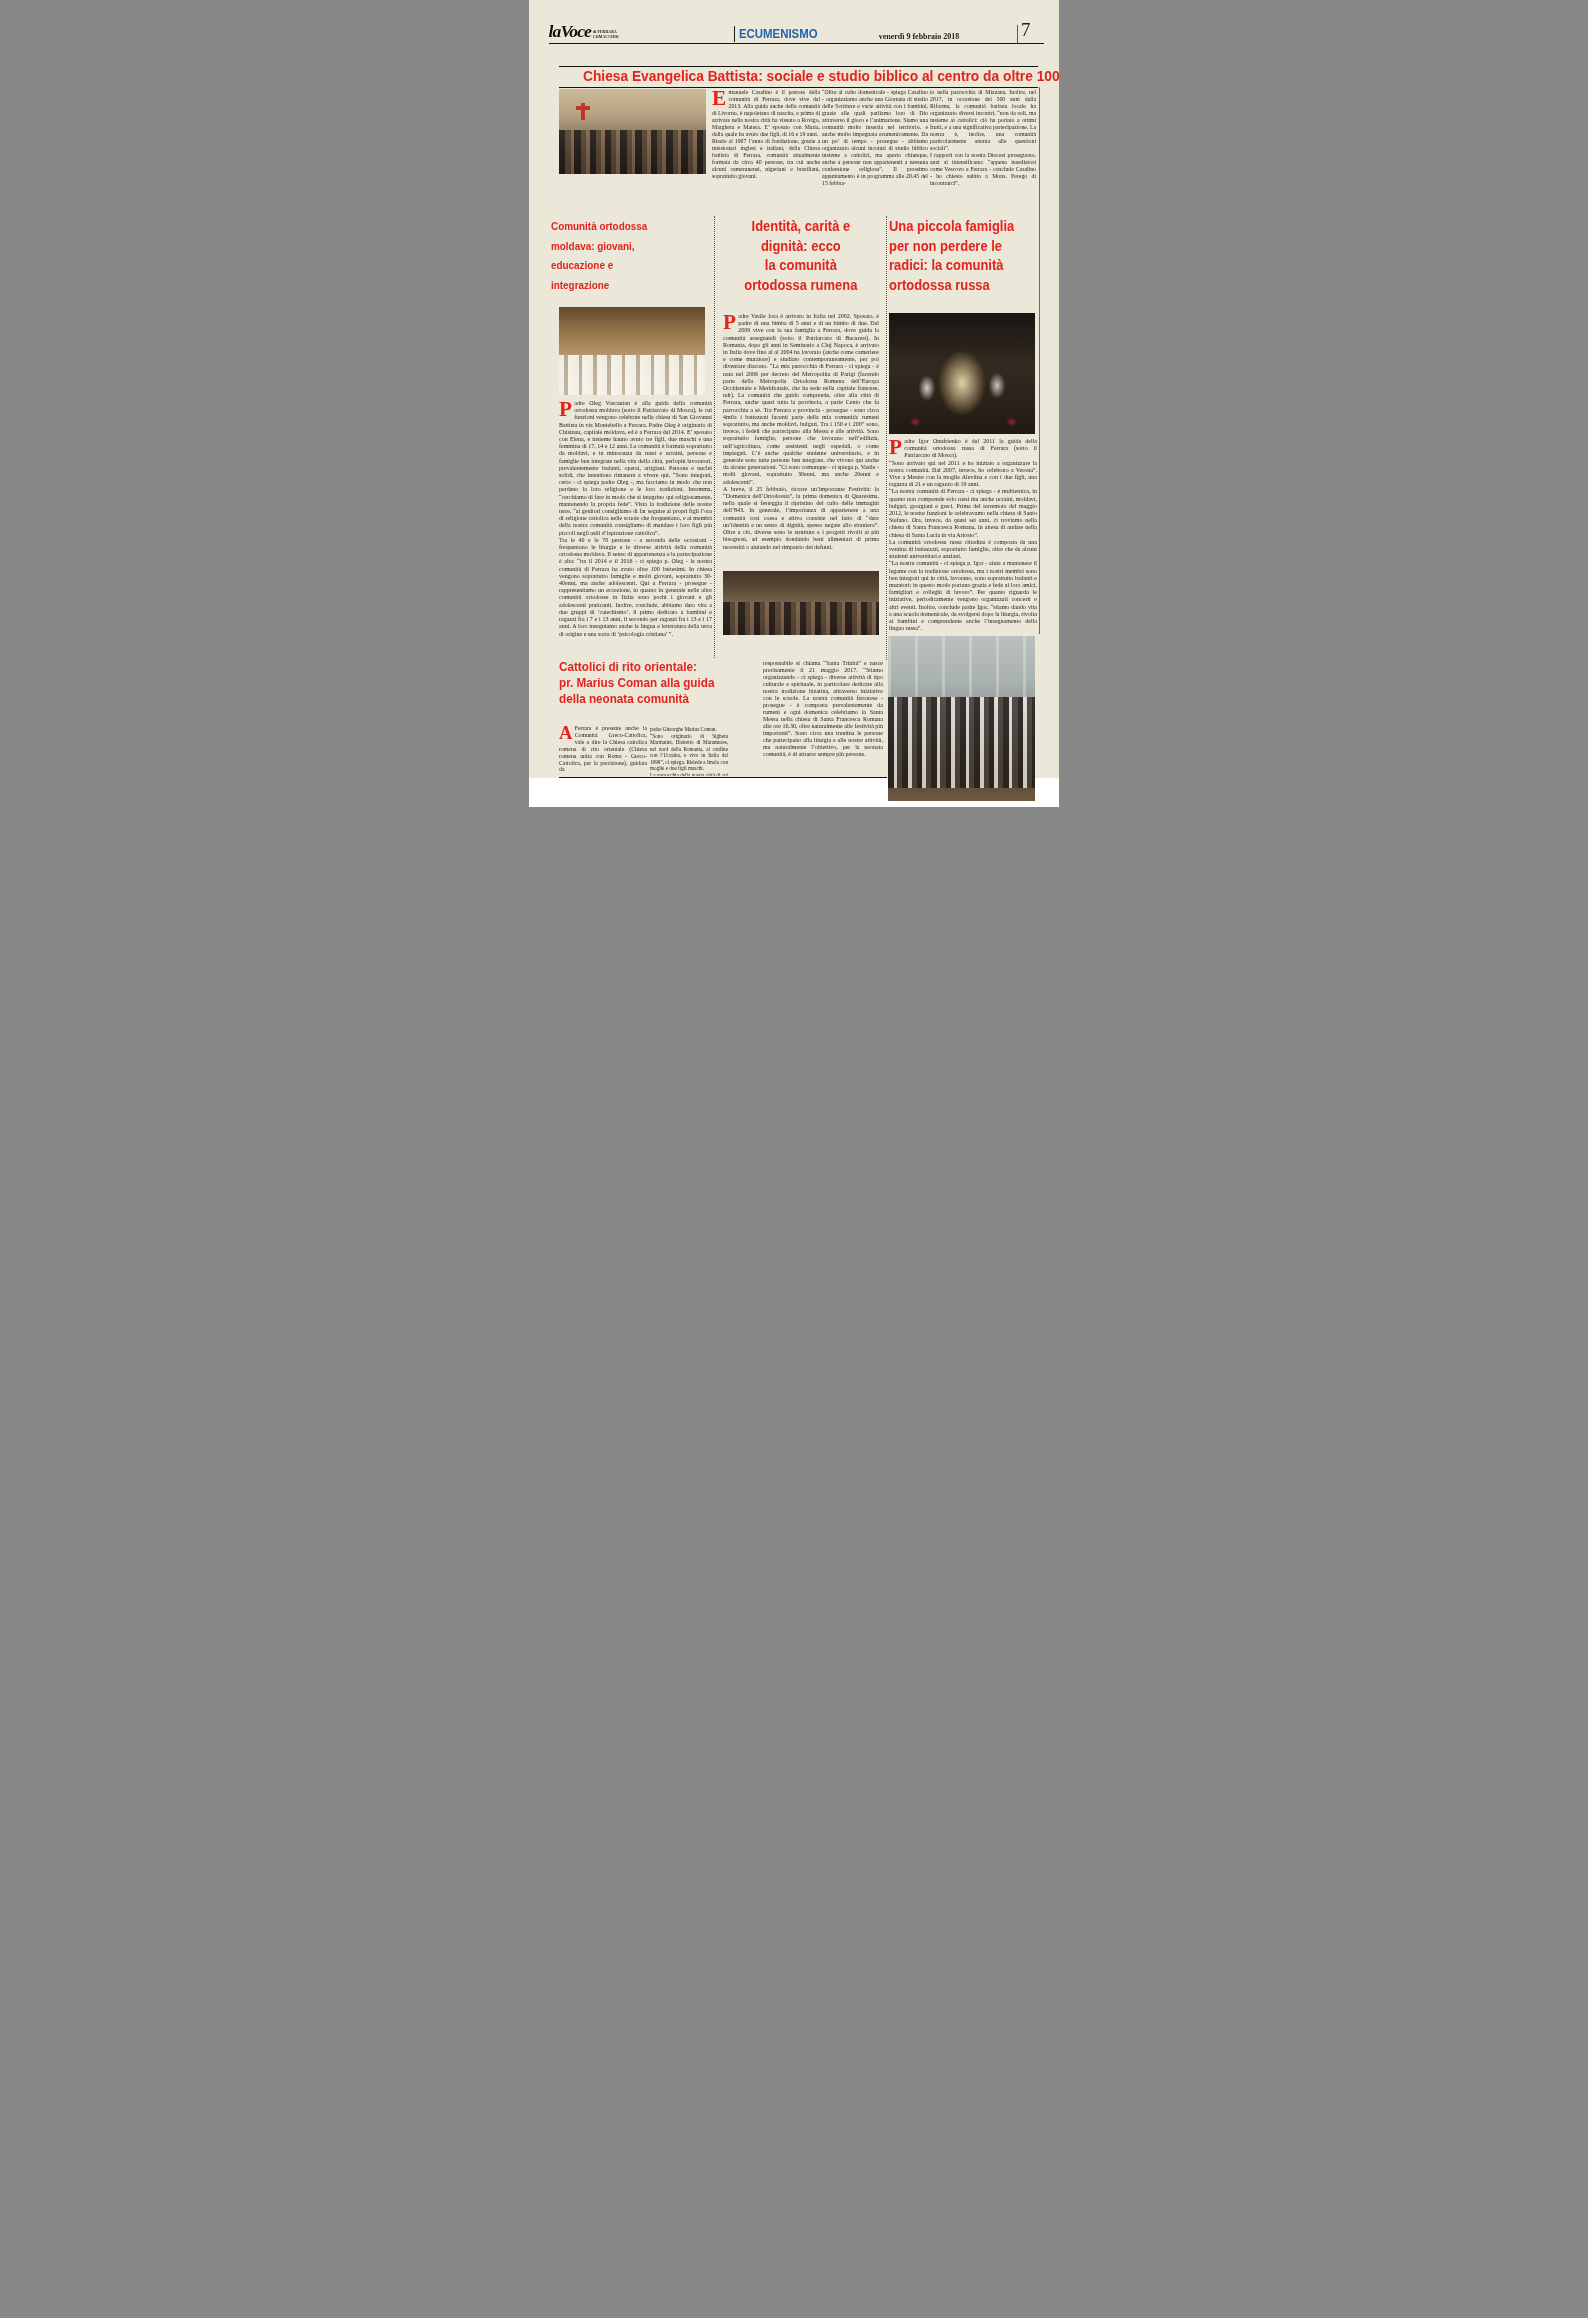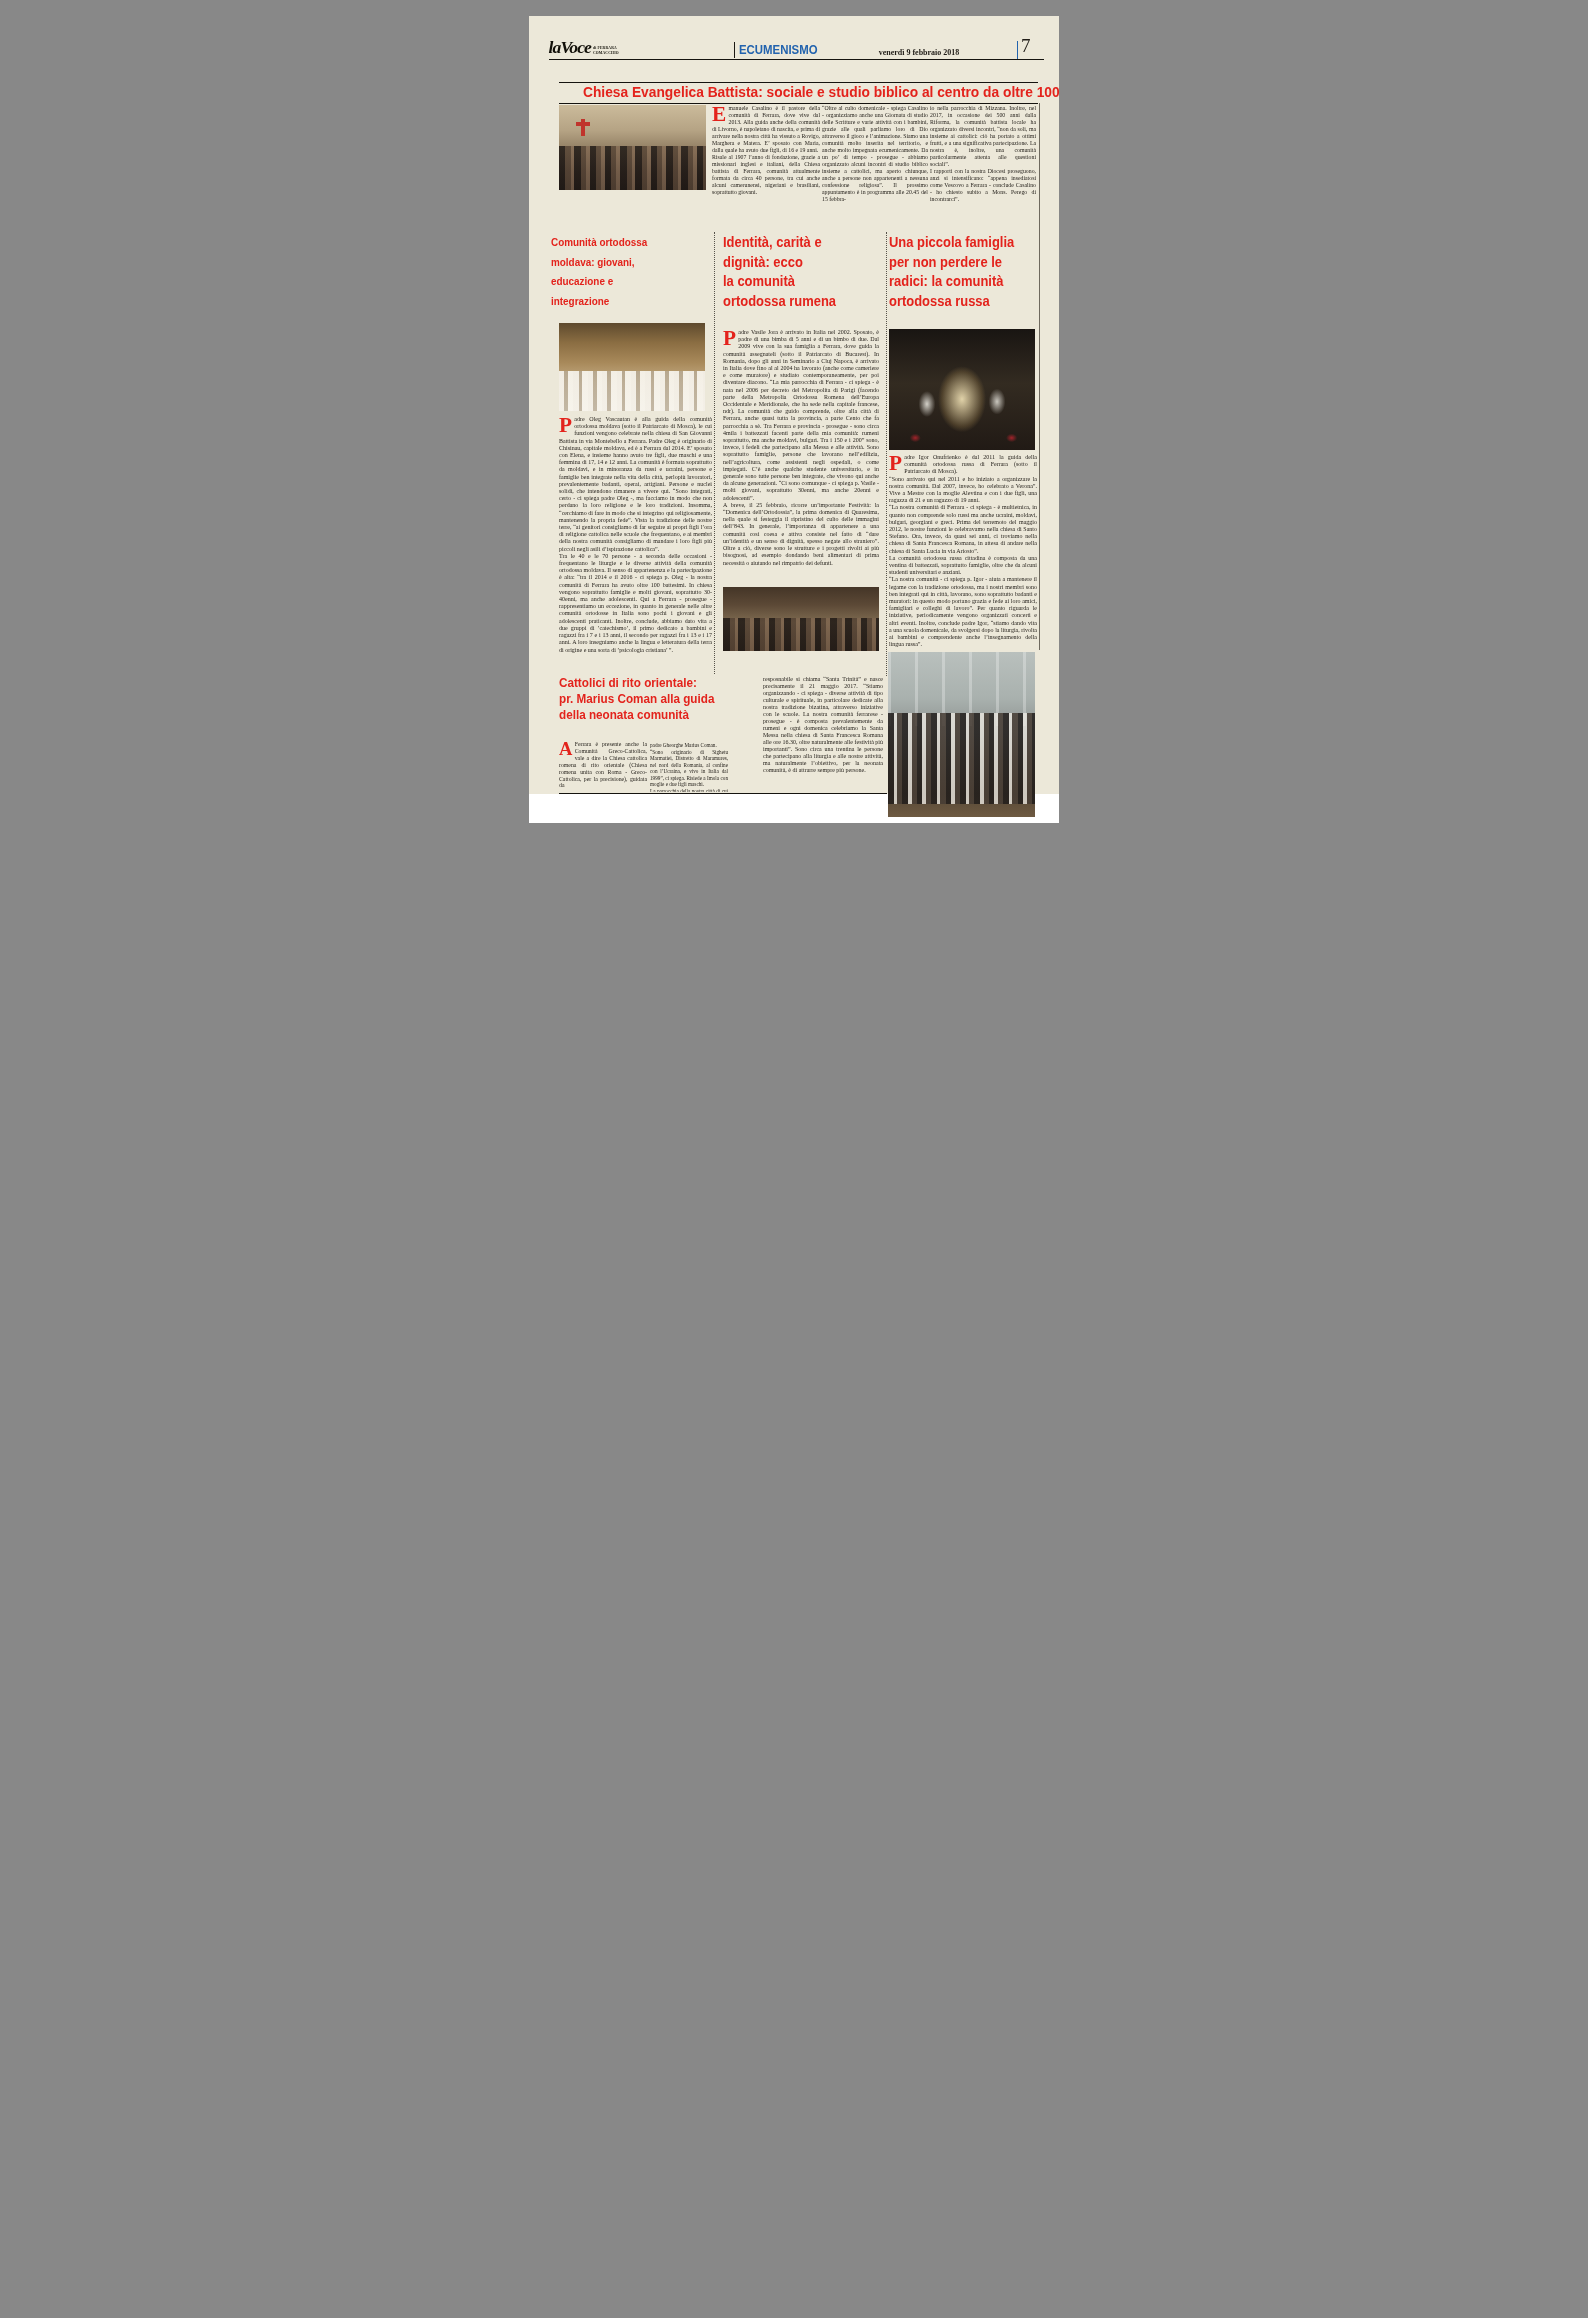--- a/index.html
+++ b/index.html
@@ -1,16 +1,16 @@
 <!DOCTYPE html>
 <html style="font-size:7.4px"><head>
 <meta charset="utf-8">
 <style>
   html,body{margin:0;padding:0;background:#888;}
-  .page{position:relative;width:530px;height:807px;margin:16px auto;background:#ffffff;
+  .page{position:relative;width:530px;height:807px;margin:0 auto;background:#ffffff;
         font-family:"Liberation Serif",serif;color:#211d18;overflow:hidden;}
   .paper{position:absolute;left:0;top:0;width:530px;height:778px;background:#ece8d9;}
   .abs{position:absolute;}
 
   
   .logo{left:19.5px;top:23px;display:flex;align-items:flex-end;}
   .logo-main{font-family:"Liberation Serif",serif;font-style:italic;font-weight:bold;
              font-size:17.6px;line-height:17.6px;letter-spacing:-0.9px;color:#121009;}
   .logo-sub{margin-left:1.9px;margin-bottom:1.9px;font-family:"Liberation Serif",serif;
             font-size:3.7px;line-height:4.2px;font-weight:bold;letter-spacing:0.2px;color:#121009;}
@@ -32,21 +32,21 @@
   .sep2{left:357px;top:216px;height:444px;}
   .margin-rule{left:510px;top:87px;width:0.5px;height:547px;background:#6e695e;}
 
   
   .hl{color:#e3231c;font-family:"Liberation Sans",sans-serif;font-weight:bold;}
   .hl-top{left:30px;top:68px;width:479px;text-align:center;font-size:15.3px;line-height:16.7px;
           transform:scaleX(.9);transform-origin:50% 0;white-space:nowrap;}
   .hl-block{transform:scaleX(.9);transform-origin:0 0;}
   .hl-block div{white-space:nowrap;}
   .hl-moldava{left:22px;top:217px;width:172px;font-size:11px;line-height:19.5px;}
-  .hl-rumena{left:194px;top:217px;width:173px;font-size:14.4px;line-height:19.5px;}
+  .hl-rumena{left:194px;top:217px;width:173px;font-size:14.4px;line-height:19.5px;text-align:center;}
   .hl-russa{left:360px;top:217px;width:167px;font-size:14.4px;line-height:19.5px;}
   .hl-coman{left:30px;top:659px;width:232px;font-size:13px;line-height:16px;}
 
   
   .body{font-size:6px;line-height:7.2px;text-align:justify;overflow:hidden;}
   .body p{margin:0;}
   .tcol{font-size:5.8px;line-height:7px;}
   .tcol1{left:183px;top:89px;width:108px;height:120px;}
   .tcol2{left:293px;top:89px;width:106px;height:120px;}
   .tcol3{left:401px;top:89px;width:106px;height:120px;}

